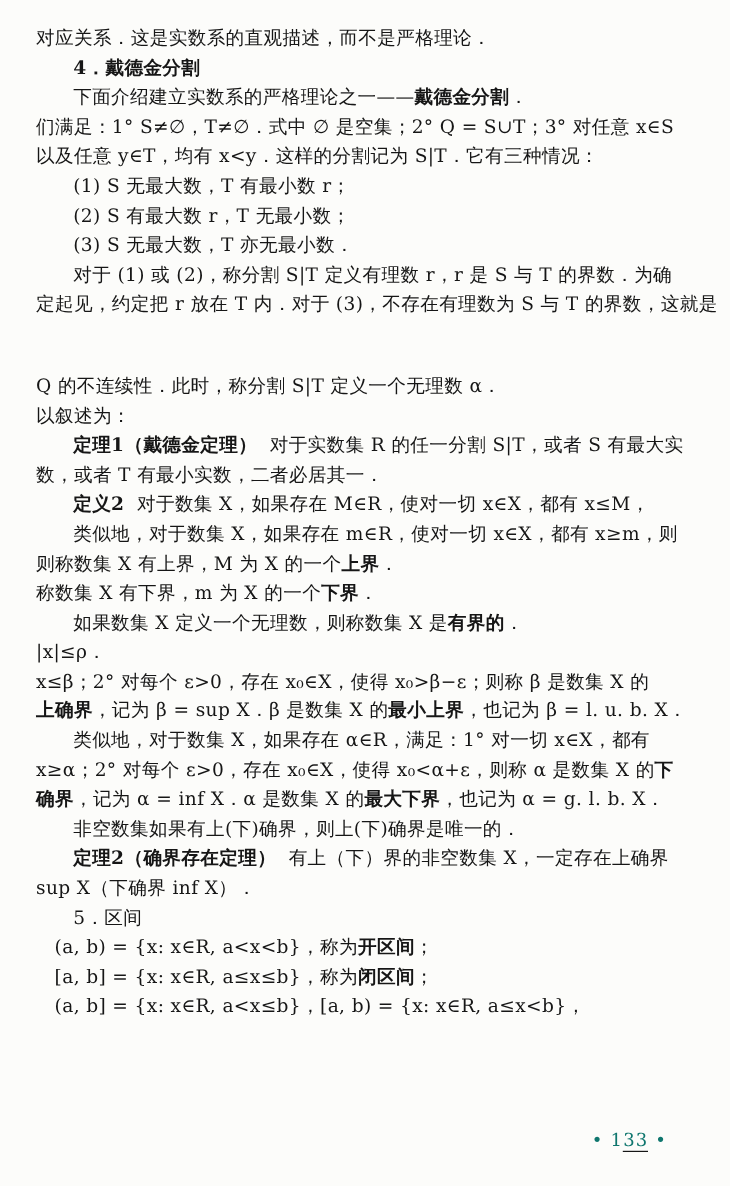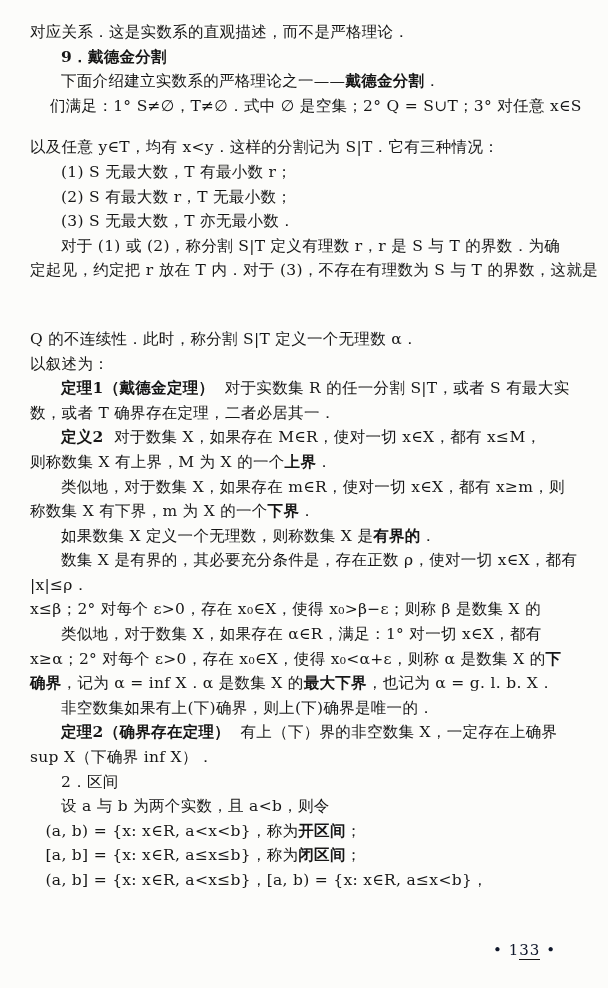--- a/index.html
+++ b/index.html
@@ -34,59 +34,58 @@
   }
   .line span.b {
     font-weight: bold;
   }
   .page-number {
     position: absolute;
     top: 941px;
     right: 52px;
     font-size: 15px;
     letter-spacing: 1px;
-    color: #0f172a;
+    color: #0f766e;
   }
   .page-number .u {
     border-bottom: 1.5px solid #161616;
   }
 </style>
 </head>
 <body style="background: rgb(252, 252, 250);">
 
 <div class="page" style="color: rgb(22, 22, 22); padding-left: 11px;">
   <div class="text-block">
       <div class="line" style="text-indent: 0em;"><span>对应关系．这是实数系的直观描述，而不是严格理论．</span></div>
-      <div class="line" style="text-indent: 2em;"><span class="b">9．戴德金分割</span></div>
+      <div class="line" style="text-indent: 2em;"><span class="b">4．戴德金分割</span></div>
       <div class="line" style="text-indent: 2em;"><span>下面介绍建立实数系的严格理论之一——</span><span class="b">戴德金分割</span><span>．</span></div>
-      <div class="line" style="text-indent: 0em; margin-left: 20px;"><span>们满足：1° S≠∅，T≠∅．式中 ∅ 是空集；2° Q = S∪T；3° 对任意 x∈S</span></div>
-      <div class="line" style="text-indent: 0em; margin-top: 17px;"><span>以及任意 y∈T，均有 x&lt;y．这样的分割记为 S|T．它有三种情况：</span></div>
+      <div class="line" style="text-indent: 0em;"><span>们满足：1° S≠∅，T≠∅．式中 ∅ 是空集；2° Q = S∪T；3° 对任意 x∈S</span></div>
+      <div class="line" style="text-indent: 0em;"><span>以及任意 y∈T，均有 x&lt;y．这样的分割记为 S|T．它有三种情况：</span></div>
       <div class="line" style="text-indent: 2em;"><span>(1) S 无最大数，T 有最小数 r；</span></div>
       <div class="line" style="text-indent: 2em;"><span>(2) S 有最大数 r，T 无最小数；</span></div>
       <div class="line" style="text-indent: 2em;"><span>(3) S 无最大数，T 亦无最小数．</span></div>
       <div class="line" style="text-indent: 2em;"><span>对于 (1) 或 (2)，称分割 S|T 定义有理数 r，r 是 S 与 T 的界数．为确</span></div>
       <div class="line" style="text-indent: 0em;"><span>定起见，约定把 r 放在 T 内．对于 (3)，不存在有理数为 S 与 T 的界数，这就是</span></div>
       <div class="line" style="text-indent: 0em; margin-top: 44px;"><span>Q 的不连续性．此时，称分割 S|T 定义一个无理数 α．</span></div>
       <div class="line" style="text-indent: 0em;"><span>以叙述为：</span></div>
       <div class="line" style="text-indent: 2em;"><span class="b">定理1（戴德金定理）</span><span>&nbsp;&nbsp;对于实数集 R 的任一分割 S|T，或者 S 有最大实</span></div>
-      <div class="line" style="text-indent: 0em;"><span>数，或者 T 确界存在定理，二者必居其一．</span></div>
+      <div class="line" style="text-indent: 0em;"><span>数，或者 T 有最小实数，二者必居其一．</span></div>
       <div class="line" style="text-indent: 2em;"><span class="b">定义2</span><span>&nbsp;&nbsp;对于数集 X，如果存在 M∈R，使对一切 x∈X，都有 x≤M，</span></div>
+      <div class="line" style="text-indent: 2em;"><span>类似地，对于数集 X，如果存在 m∈R，使对一切 x∈X，都有 x≥m，则</span></div>
       <div class="line" style="text-indent: 0em;"><span>则称数集 X 有上界，M 为 X 的一个</span><span class="b">上界</span><span>．</span></div>
-      <div class="line" style="text-indent: 2em;"><span>类似地，对于数集 X，如果存在 m∈R，使对一切 x∈X，都有 x≥m，则</span></div>
       <div class="line" style="text-indent: 0em;"><span>称数集 X 有下界，m 为 X 的一个</span><span class="b">下界</span><span>．</span></div>
       <div class="line" style="text-indent: 2em;"><span>如果数集 X 定义一个无理数，则称数集 X 是</span><span class="b">有界的</span><span>．</span></div>
-      <div class="line" style="text-indent: 2em;"><span>数集 X 是有界的，其必要充分条件是，存在正数 ρ，使对一切 x∈X，都有</span></div>
       <div class="line" style="text-indent: 0em;"><span>|x|≤ρ．</span></div>
       <div class="line" style="text-indent: 0em;"><span>x≤β；2° 对每个 ε&gt;0，存在 x₀∈X，使得 x₀&gt;β−ε；则称 β 是数集 X 的</span></div>
+      <div class="line" style="text-indent: 0em;"><span class="b">上确界</span><span>，记为 β = sup X．β 是数集 X 的</span><span class="b">最小上界</span><span>，也记为 β = l. u. b. X．</span></div>
       <div class="line" style="text-indent: 2em;"><span>类似地，对于数集 X，如果存在 α∈R，满足：1° 对一切 x∈X，都有</span></div>
       <div class="line" style="text-indent: 0em;"><span>x≥α；2° 对每个 ε&gt;0，存在 x₀∈X，使得 x₀&lt;α+ε，则称 α 是数集 X 的</span><span class="b">下</span></div>
       <div class="line" style="text-indent: 0em;"><span class="b">确界</span><span>，记为 α = inf X．α 是数集 X 的</span><span class="b">最大下界</span><span>，也记为 α = g. l. b. X．</span></div>
       <div class="line" style="text-indent: 2em;"><span>非空数集如果有上(下)确界，则上(下)确界是唯一的．</span></div>
       <div class="line" style="text-indent: 2em;"><span class="b">定理2（确界存在定理）</span><span>&nbsp;&nbsp;有上（下）界的非空数集 X，一定存在上确界</span></div>
       <div class="line" style="text-indent: 0em;"><span>sup X（下确界 inf X）．</span></div>
-      <div class="line" style="text-indent: 2em;"><span>2．区间</span></div>
-      <div class="line" style="text-indent: 2em;"><span>设 a 与 b 为两个实数，且 a&lt;b，则令</span></div>
+      <div class="line" style="text-indent: 2em;"><span>5．区间</span></div>
       <div class="line" style="text-indent: 1em;"><span>(a, b) = {x:  x∈R, a&lt;x&lt;b}，称为</span><span class="b">开区间</span><span>；</span></div>
       <div class="line" style="text-indent: 1em;"><span>[a, b] = {x:  x∈R, a≤x≤b}，称为</span><span class="b">闭区间</span><span>；</span></div>
       <div class="line" style="text-indent: 1em;"><span>(a, b] = {x:  x∈R, a&lt;x≤b}，[a, b) = {x:  x∈R, a≤x&lt;b}，</span></div>
     </div>
   <div class="page-number"><span>• 1</span><span class="u">33</span><span> •</span></div>
 </div>
 
 </body></html>

